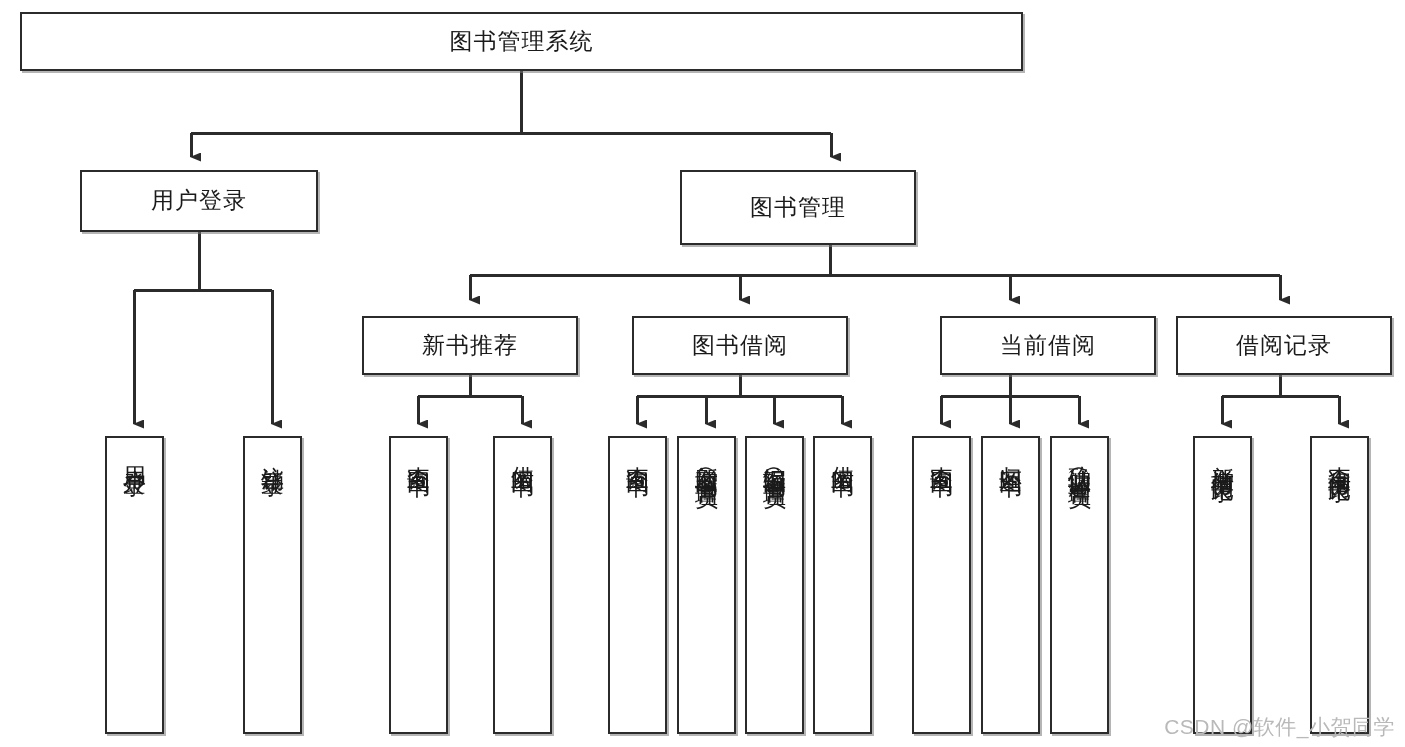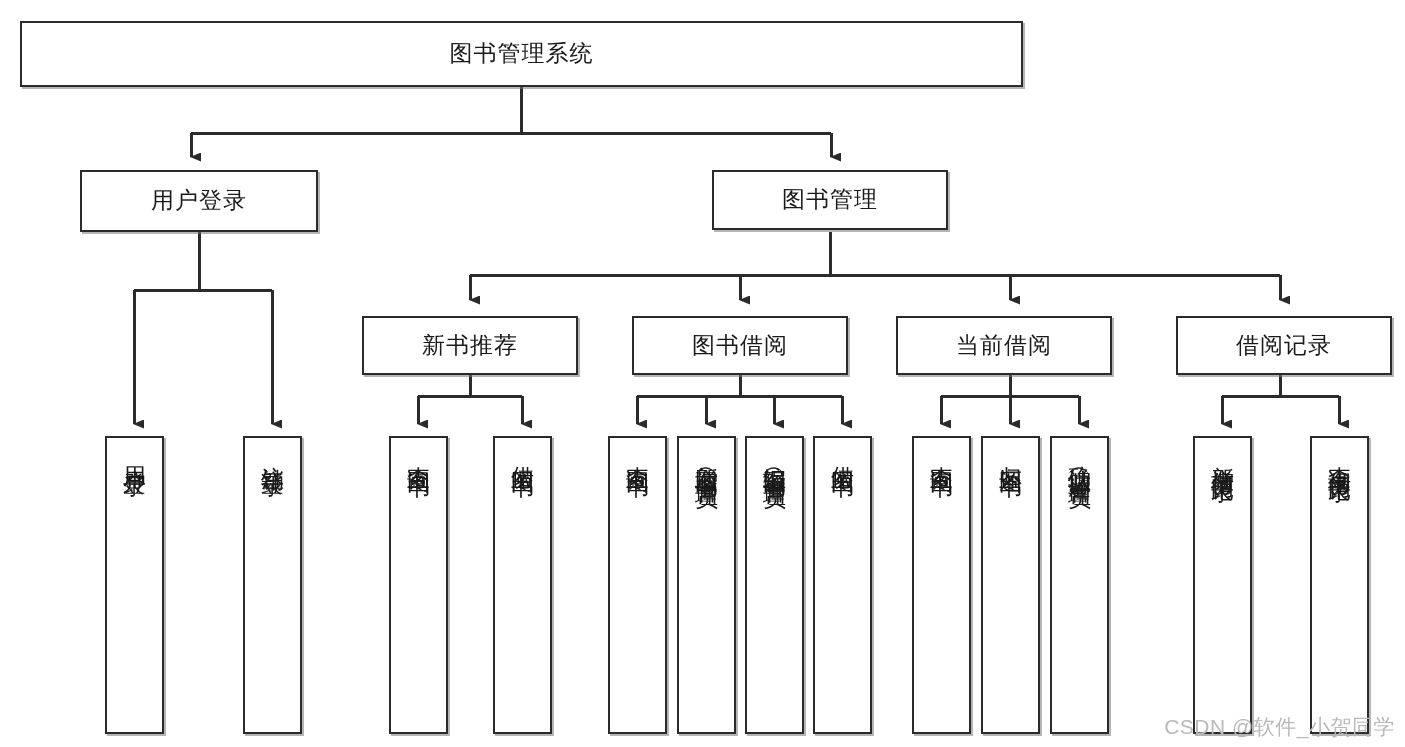--- a/index.html
+++ b/index.html
@@ -124,38 +124,38 @@
       <path d="M1010,396 L1010,424" marker-end="url(#arrowhead)"></path>
       <path d="M1079,396 L1079,424" marker-end="url(#arrowhead)"></path>
 
       <path d="M1280,375 L1280,396"></path>
       <path d="M1222,396 L1339,396"></path>
       <path d="M1222,396 L1222,424" marker-end="url(#arrowhead)"></path>
       <path d="M1339,396 L1339,424" marker-end="url(#arrowhead)"></path>
     </g>
   </svg>
 
-  <div class="node horiz root" style="left:20px; top:21px; width:1003px; height:66px;">
+  <div class="node horiz root" style="left:20px; top:12px; width:1003px; height:59px;">
     <span class="node-label">图书管理系统</span>
   </div>
 
   <div class="node horiz" style="left:80px; top:170px; width:238px; height:62px;">
     <span class="node-label">用户登录</span>
   </div>
-  <div class="node horiz" style="left:712px; top:170px; width:236px; height:60px;">
+  <div class="node horiz" style="left:680px; top:170px; width:236px; height:75px;">
     <span class="node-label">图书管理</span>
   </div>
 
   <div class="node horiz" style="left:362px; top:316px; width:216px; height:59px;">
     <span class="node-label">新书推荐</span>
   </div>
   <div class="node horiz" style="left:632px; top:316px; width:216px; height:59px;">
     <span class="node-label">图书借阅</span>
   </div>
-  <div class="node horiz" style="left:896px; top:316px; width:216px; height:59px;">
+  <div class="node horiz" style="left:940px; top:316px; width:216px; height:59px;">
     <span class="node-label">当前借阅</span>
   </div>
   <div class="node horiz" style="left:1176px; top:316px; width:216px; height:59px;">
     <span class="node-label">借阅记录</span>
   </div>
 
   <div class="node vert" style="left:105px; top:436px; width:59px; height:298px;">
     <span class="node-label">用户登录</span>
   </div>
   <div class="node vert" style="left:243px; top:436px; width:59px; height:298px;">

